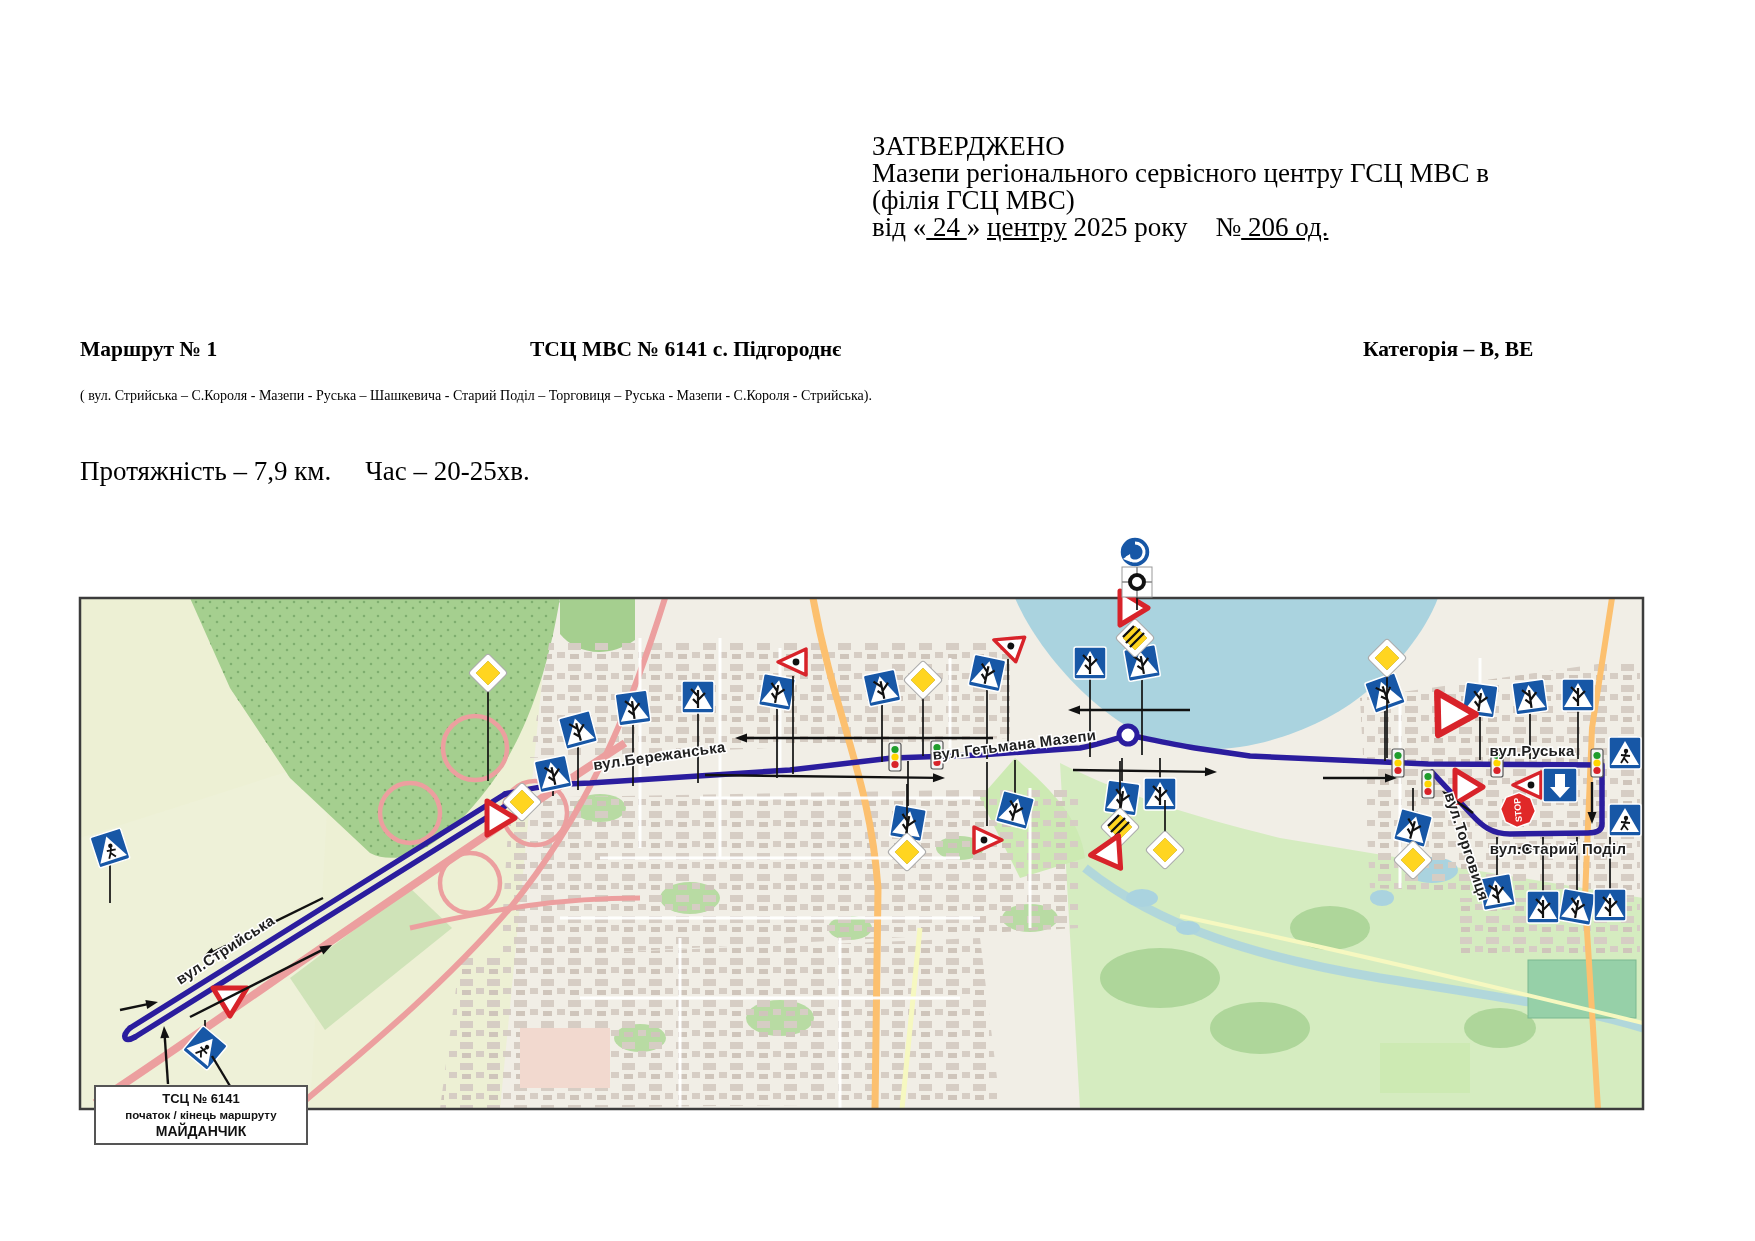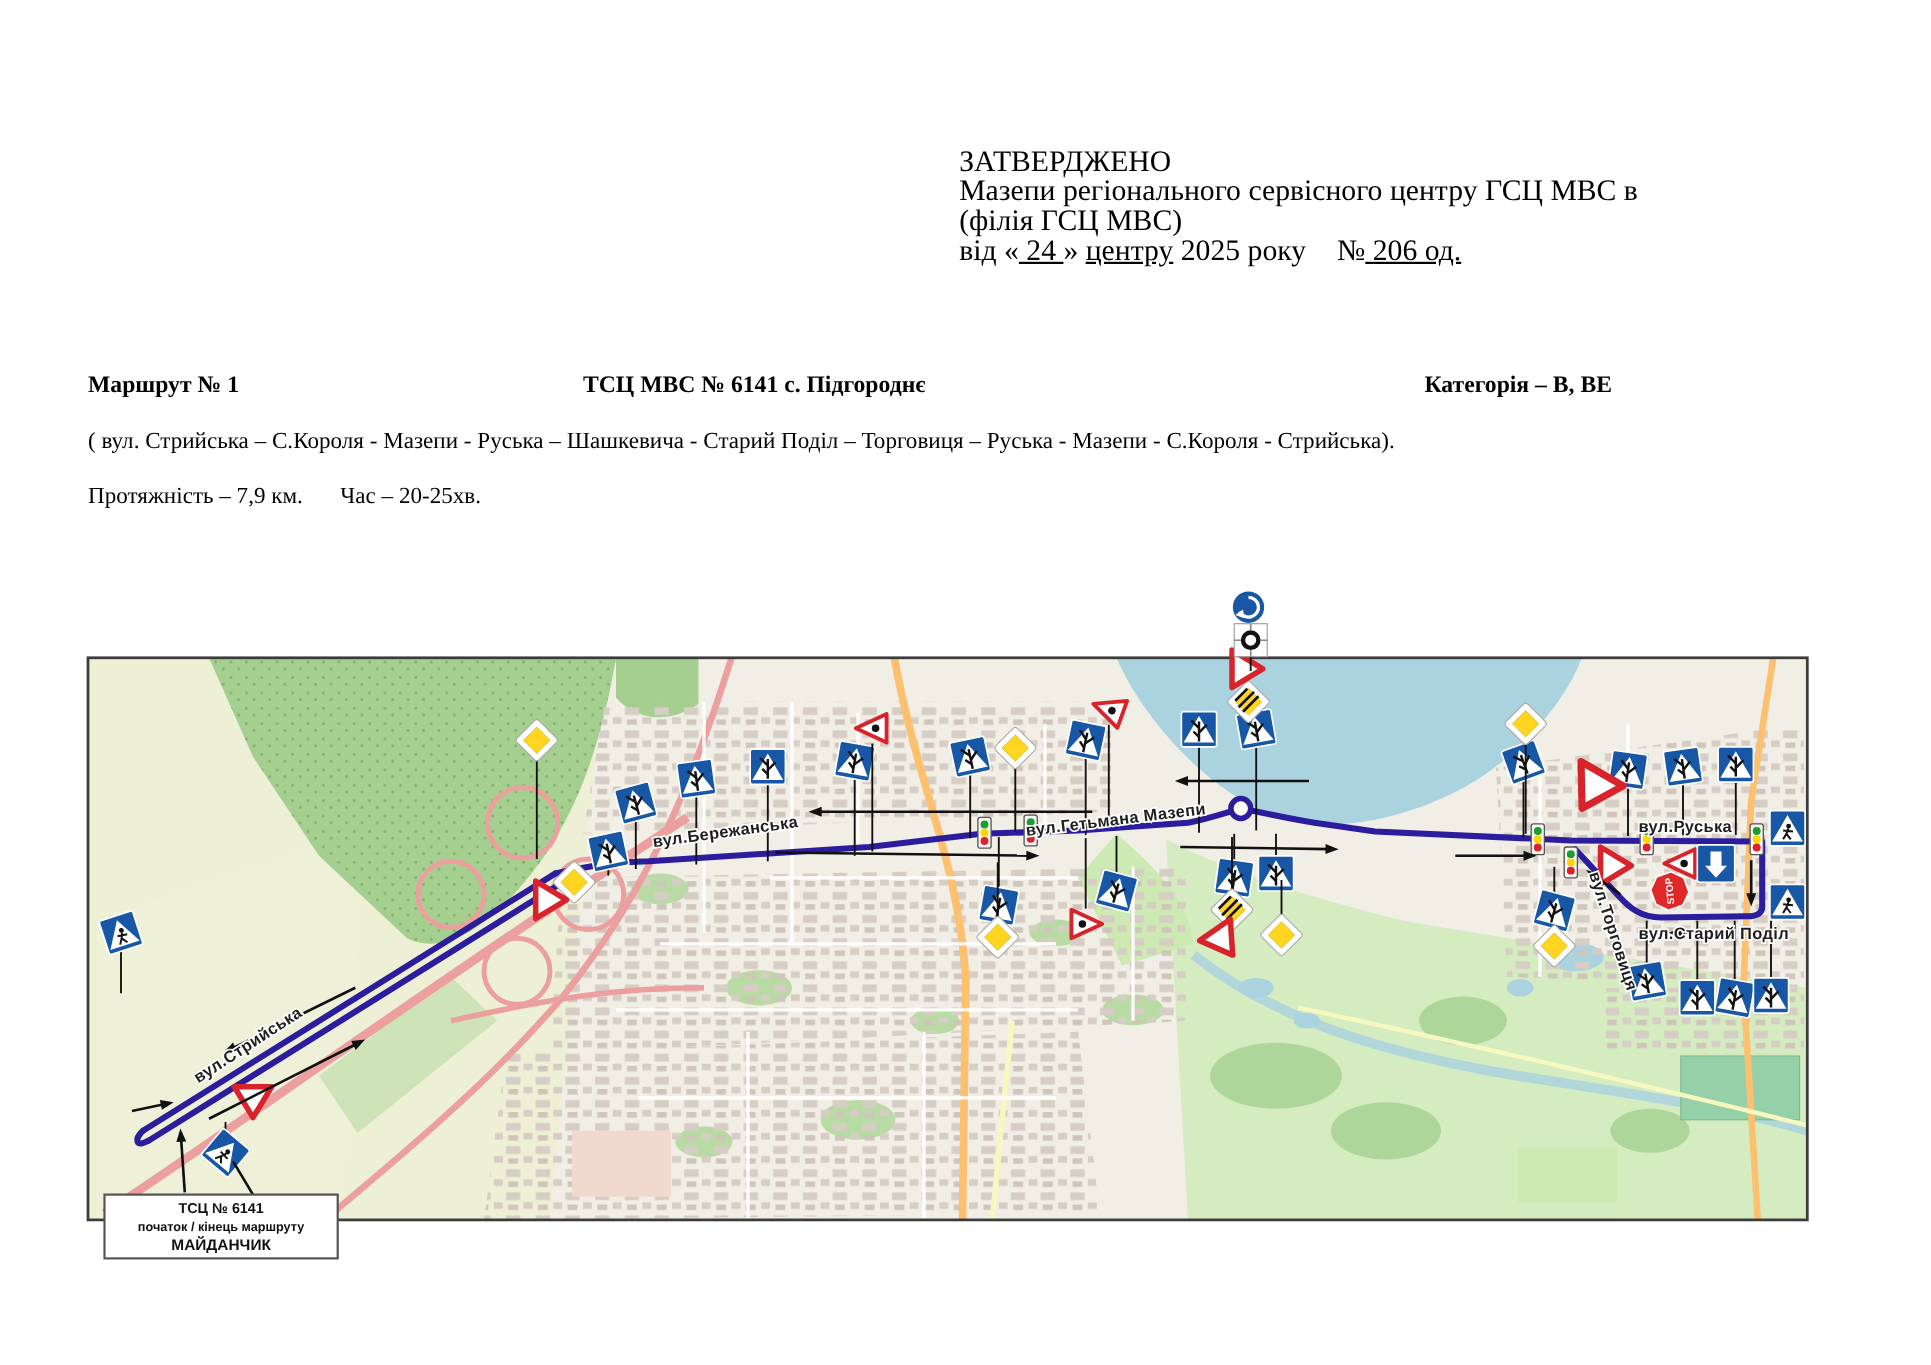--- a/index.html
+++ b/index.html
@@ -5,23 +5,23 @@
   html,body{margin:0;padding:0;background:#ffffff;}
   body{width:1755px;height:1241px;position:relative;overflow:hidden;
        font-family:"Liberation Serif",serif;color:#000;}
   .abs{position:absolute;}
   #approval{left:872px;top:133px;font-size:27px;line-height:27px;white-space:nowrap;}
   #approval .u{text-decoration:underline;}
   #approval .gap{display:inline-block;width:28px;}
   #hdr-row{left:0;top:337px;width:1755px;height:30px;font-weight:bold;font-size:21.5px;padding-left:40px;}
   #hdr-left{left:80px;top:0;}
   #hdr-center{left:530px;top:0;}
-  #hdr-right{left:1295px;top:0;text-align:right;}
-  #route-desc{left:80px;top:388px;font-size:21px;white-space:nowrap;}
-  #route-stats{left:80px;top:438px;font-size:21px;white-space:nowrap;text-align:right;}
+  #hdr-right{left:1363px;top:0;text-align:right;}
+  #route-desc{left:80px;top:388px;font-size:14px;white-space:nowrap;}
+  #route-stats{left:80px;top:456px;font-size:27px;white-space:nowrap;text-align:right;}
   #route-stats .sp{display:inline-block;width:34px;}
   #map-wrap{left:80px;top:478px;width:1565px;height:680px;}
   svg text.slabel{font-family:"Liberation Sans",sans-serif;font-weight:bold;font-size:15px;
        fill:#1f1f1f;stroke:#ffffff;stroke-width:3px;paint-order:stroke;letter-spacing:.3px;}
   svg text.bx1{font-family:"Liberation Sans",sans-serif;font-weight:bold;font-size:13px;fill:#111;}
   svg text.bx2{font-family:"Liberation Sans",sans-serif;font-weight:bold;font-size:11.5px;fill:#111;}
   svg text.bx3{font-family:"Liberation Sans",sans-serif;font-weight:bold;font-size:14px;fill:#111;}
   svg text.stoptxt{font-family:"Liberation Sans",sans-serif;font-weight:bold;font-size:9px;fill:#fff;}
 </style>
 </head>

